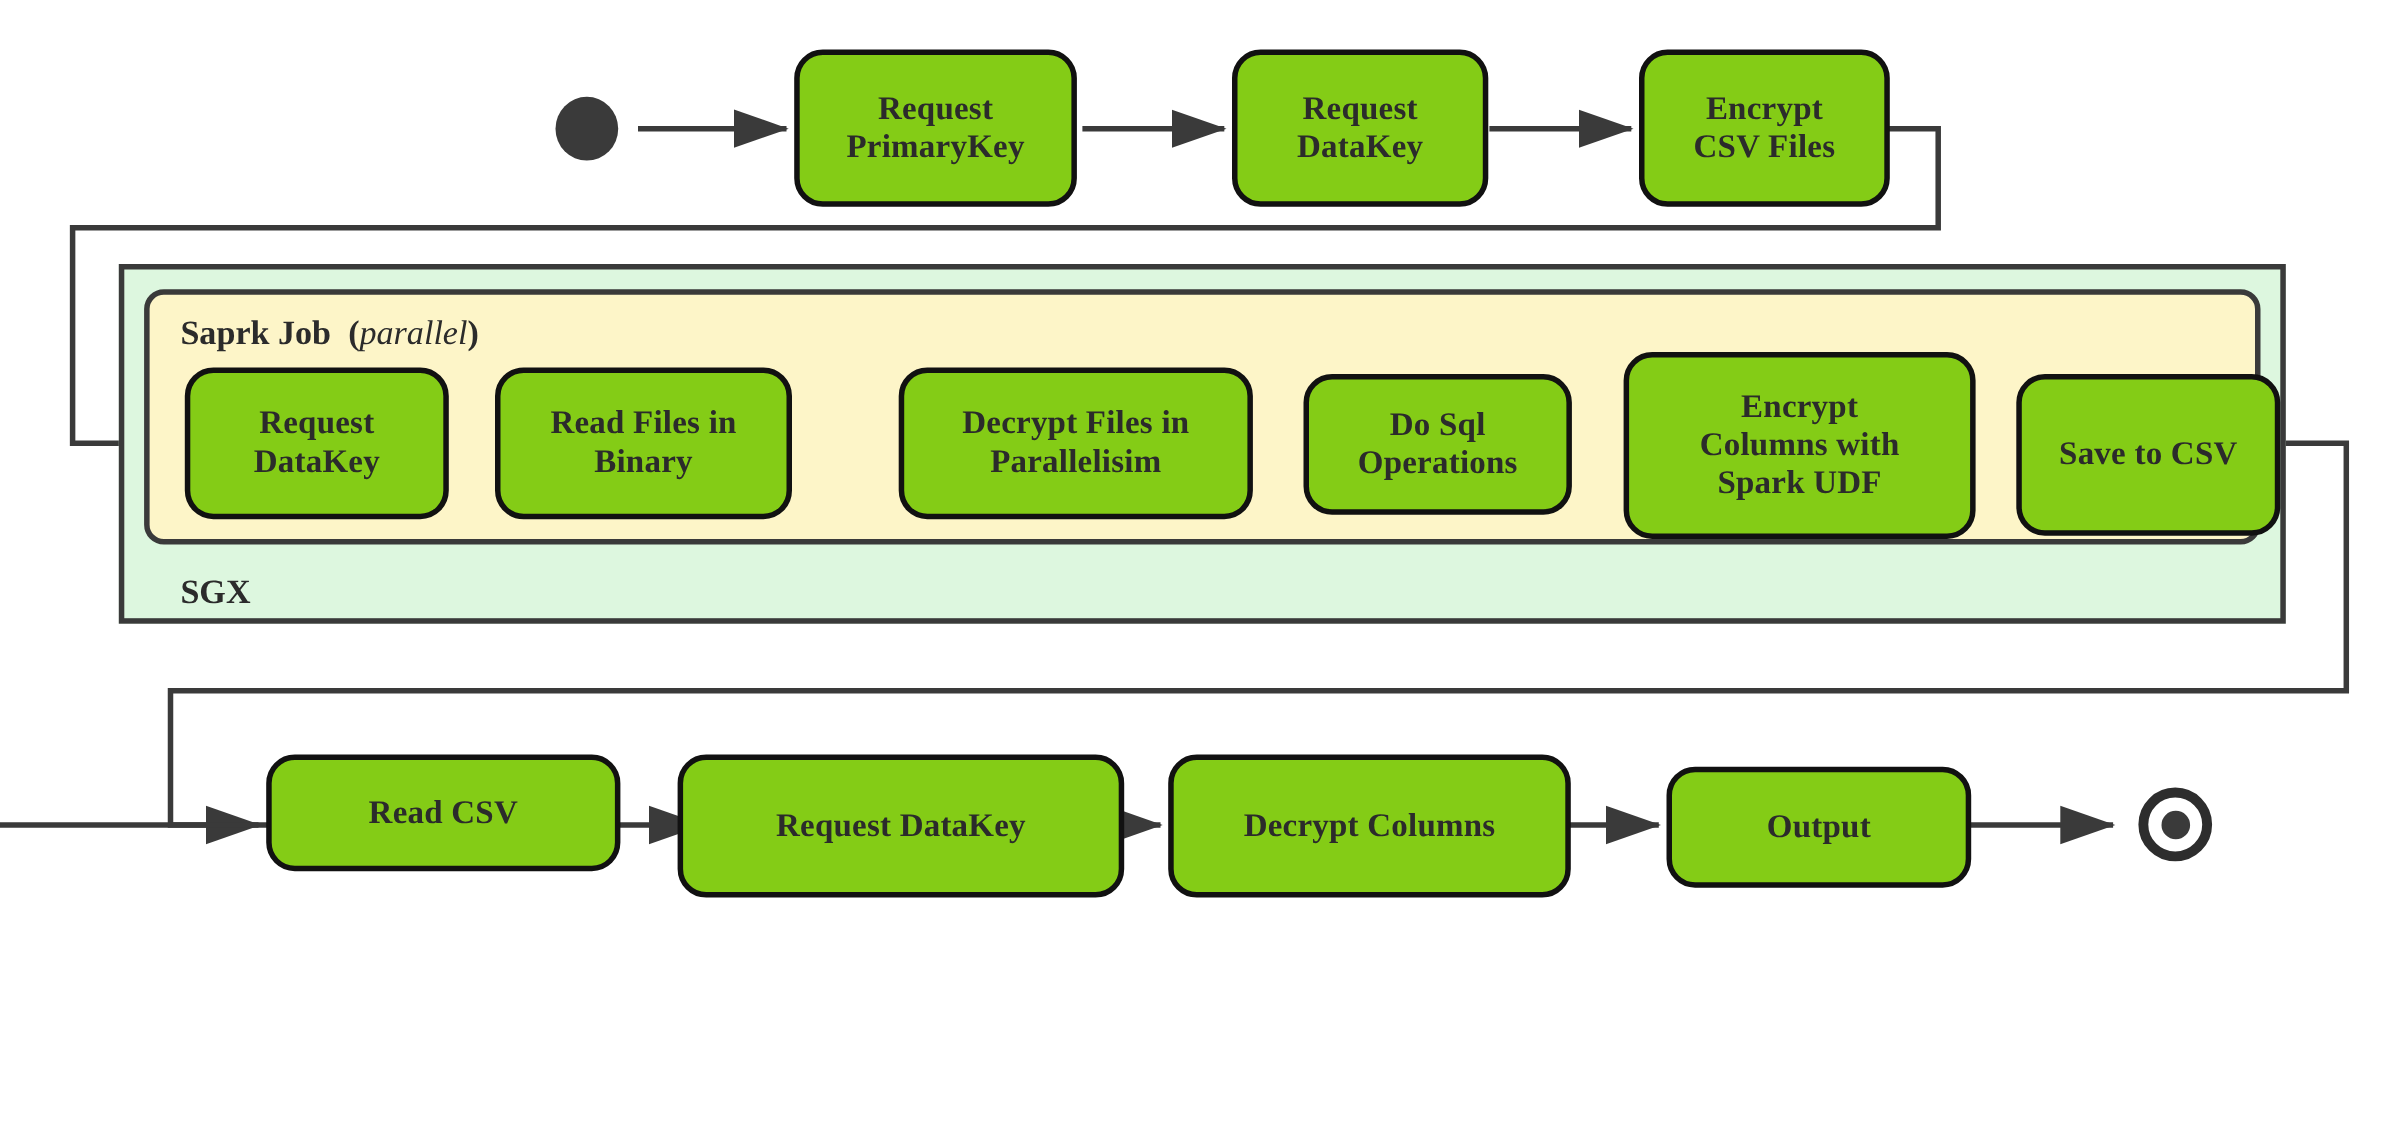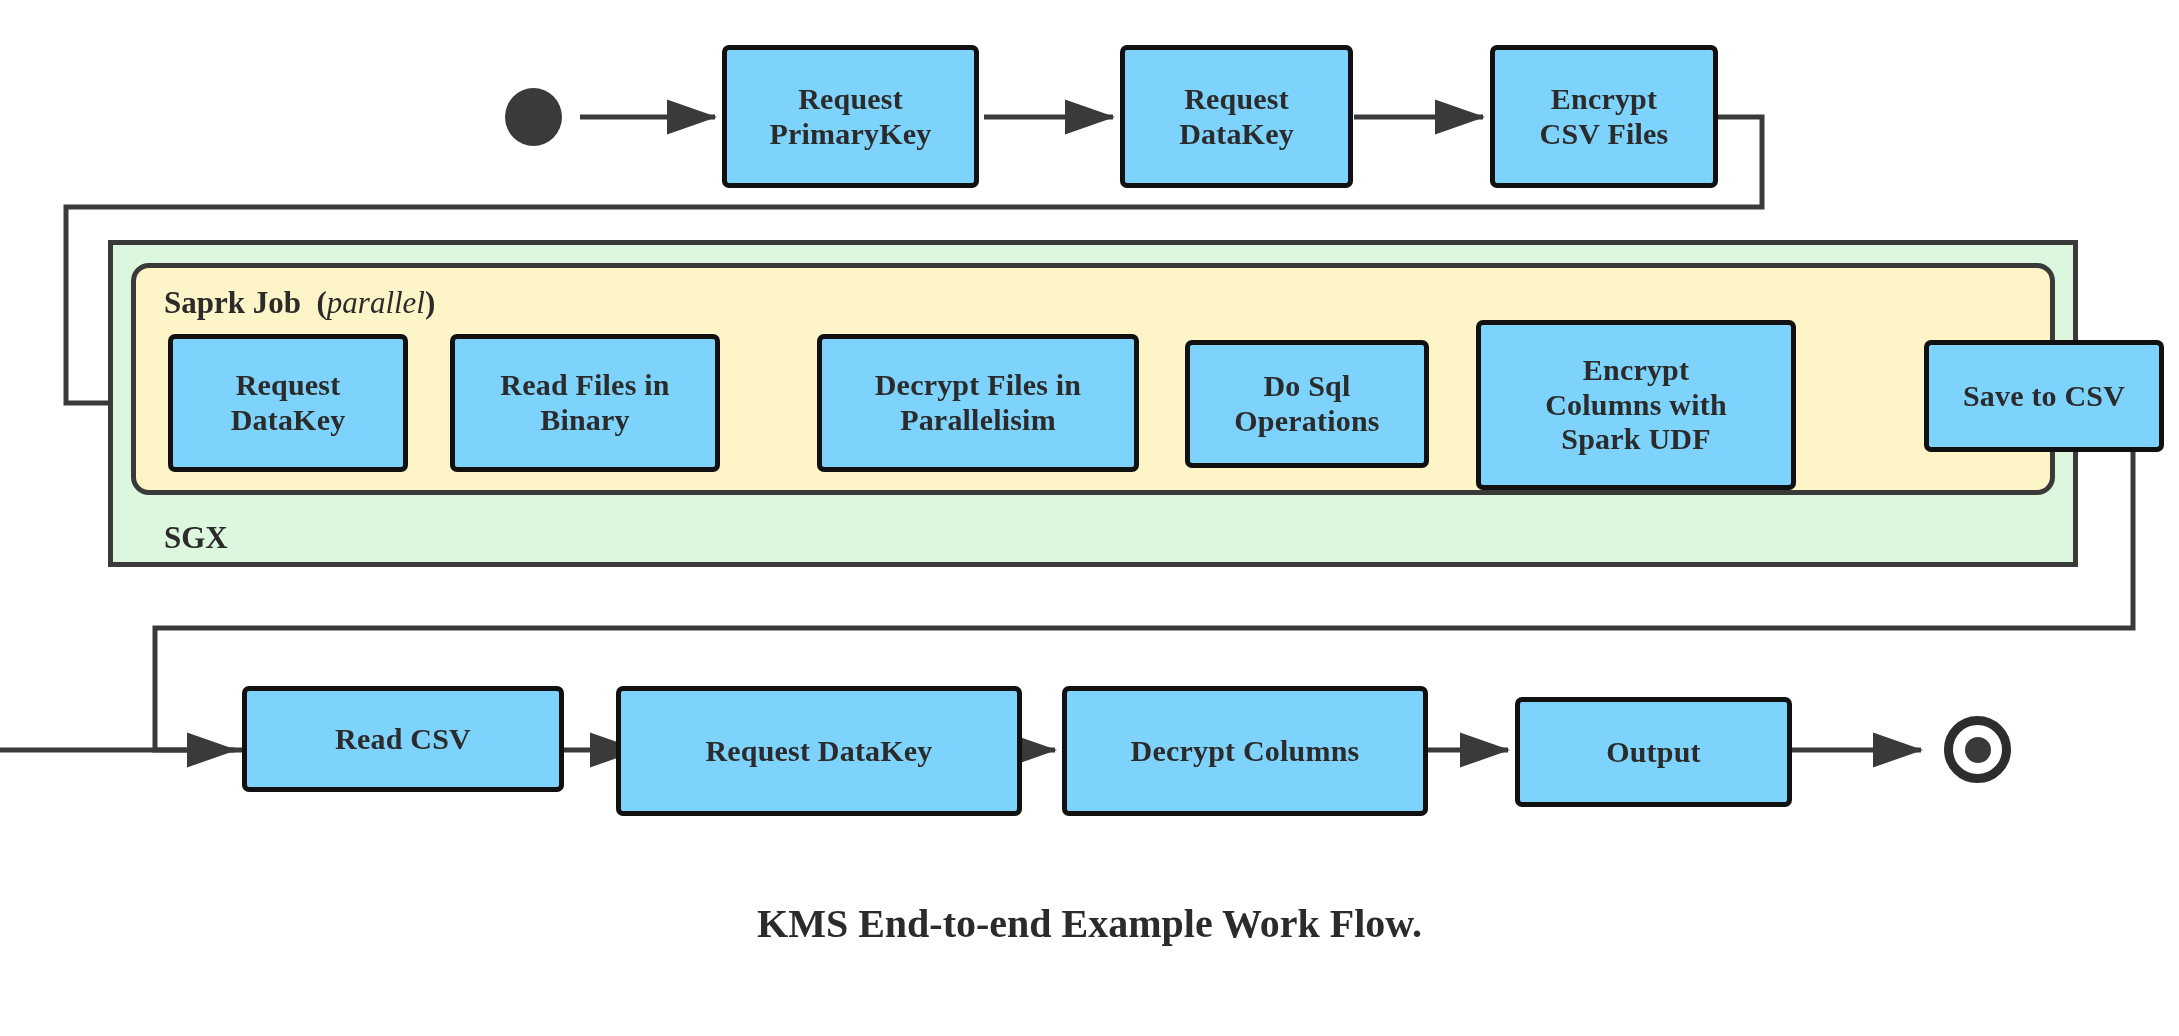--- a/index.html
+++ b/index.html
@@ -18,23 +18,23 @@
   #wires {
     position: absolute;
     left: 0; top: 0;
     width: 2179px;
     height: 1036px;
     pointer-events: none;
   }
   .node {
     position: absolute;
     box-sizing: border-box;
-    background: #7dd3fc;
+    background: #84cc16;
     border: 5px solid #111111;
-    border-radius: 7px;
+    border-radius: 26px;
     display: flex;
     align-items: center;
     justify-content: center;
     text-align: center;
     color: #2b2b2b;
     font-weight: bold;
     font-size: 30px;
     line-height: 1.16;
     letter-spacing: 0.2px;
     z-index: 6;
@@ -176,32 +176,31 @@
   </div>
   <div class="node" style="left: 1185px; top: 340px; width: 244px; height: 128px; flex-direction: column;">
     <span>Do Sql</span>
     <span>Operations</span>
   </div>
   <div class="node" style="left: 1476px; top: 320px; width: 320px; height: 170px; flex-direction: column;">
     <span>Encrypt</span>
     <span>Columns with</span>
     <span>Spark UDF</span>
   </div>
-  <div class="node" style="left: 1924px; top: 340px; width: 240px; height: 112px; flex-direction: column; text-align: right;">
+  <div class="node" style="left: 1833px; top: 340px; width: 240px; height: 147px; flex-direction: column; text-align: right;">
     <span>Save to CSV</span>
   </div>
 
   <div class="node" style="left: 242px; top: 686px; width: 322px; height: 106px; flex-direction: column;">
     <span>Read CSV</span>
   </div>
   <div class="node" style="left: 616px; top: 686px; width: 406px; height: 130px; flex-direction: column;">
     <span>Request DataKey</span>
   </div>
   <div class="node" style="left: 1062px; top: 686px; width: 366px; height: 130px; flex-direction: column;">
     <span>Decrypt Columns</span>
   </div>
   <div class="node" style="left: 1515px; top: 697px; width: 277px; height: 110px; flex-direction: column; text-align: right;">
     <span>Output</span>
   </div>
 
-  <div class="caption" style="left:0; top:900px;">KMS End-to-end Example Work Flow.</div>
 
 </div>
 
 </body></html>

